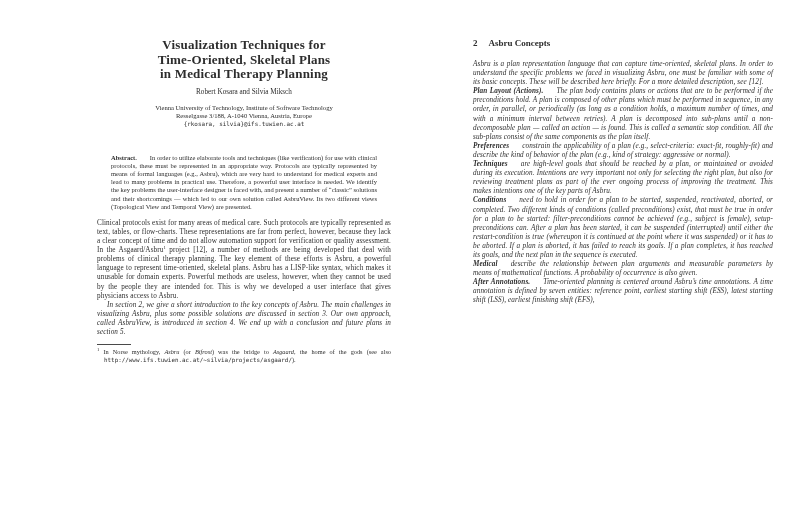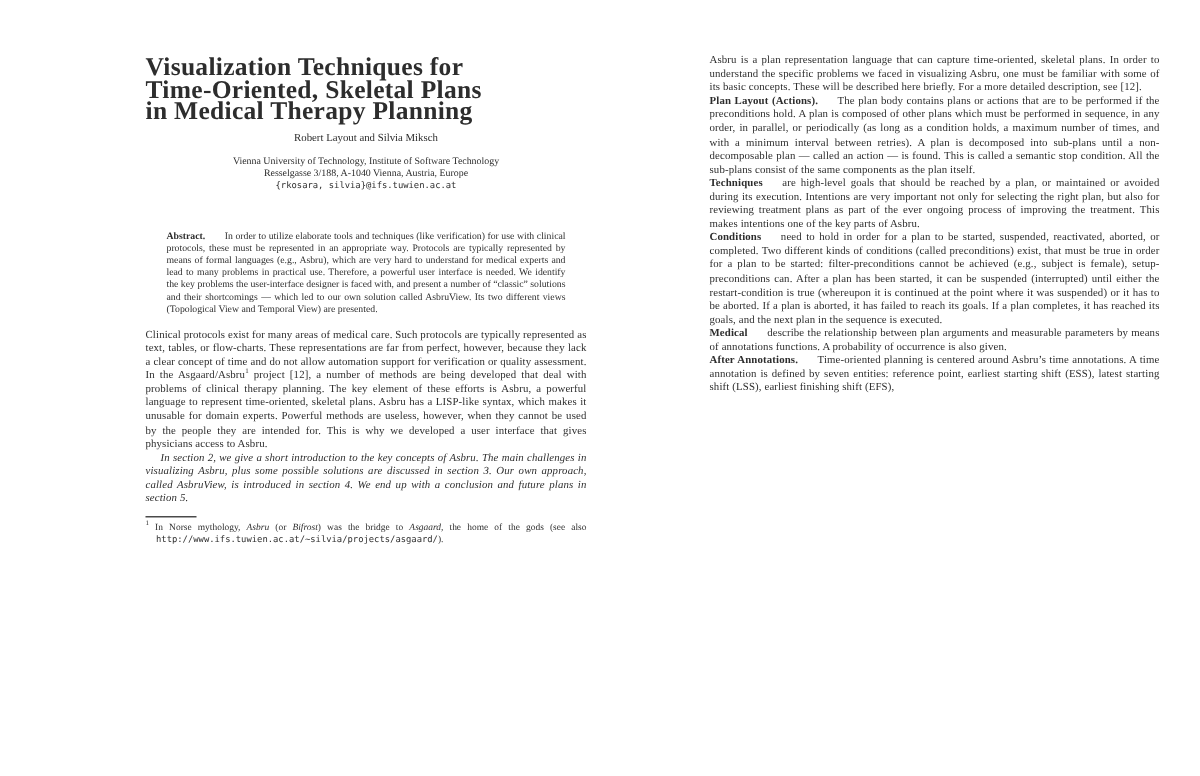--- a/index.html
+++ b/index.html
@@ -9,22 +9,22 @@
     font-family: "Liberation Serif", "DejaVu Serif", serif;
     color: #2d2d2d;
     position: relative;
     overflow: hidden;
   }
   .page { position: absolute; top: 36px; }
   #page-left  { left: 97px;  width: 294px; }
   #page-right { left: 473px; width: 300px; }
 
   .paper-title {
-    font-weight: bold; font-size: 17px; line-height: 14.5px;
-    text-align: left; white-space: pre-line;
+    font-weight: bold; font-size: 13px; line-height: 14.5px;
+    text-align: center; white-space: pre-line;
     margin: 2px 0 6px 0; letter-spacing: 0.2px;
   }
   .authors { font-size: 7.2px; text-align: center; margin: 0 0 8px 0; }
   .affiliation { font-size: 6.6px; line-height: 8px; text-align: center; }
   .email-line {
     font-family: "DejaVu Sans Mono", "Liberation Mono", monospace;
     font-size: 5.9px; letter-spacing: 0;
   }
   .abstract {
     margin: 26px 14px 0 14px;
@@ -51,47 +51,51 @@
     text-align: justify;
     padding-left: 7px; text-indent: -7px;
   }
   .mono {
     font-family: "DejaVu Sans Mono", "Liberation Mono", monospace;
     font-size: 5.9px;
   }
   .rp { margin: 0 0 12px 0; }
   .rp:last-child { margin-bottom: 0; }
   #page-right .section-heading { margin: 2px 0 12px 0; }
-  #page-right .body-p { margin: 0; }
+  #page-right .body-p { margin: 0; font-style: italic; }
 </style>
 </head>
 <body>
 
 <div class="page" id="page-left">
   <div class="paper-title">Visualization Techniques for
 Time-Oriented, Skeletal Plans
 in Medical Therapy Planning</div>
-  <div class="authors">Robert Layout and Silvia Miksch</div>
+  <div class="authors">Robert Kosara and Silvia Miksch</div>
   <div class="affiliation">
     <div>Vienna University of Technology, Institute of Software Technology</div>
     <div>Resselgasse 3/188, A-1040 Vienna, Austria, Europe</div>
     <div class="email-line">{rkosara, silvia}@ifs.tuwien.ac.at</div>
   </div>
   <div class="abstract">
     <b class="lead">Abstract.</b><span>In order to utilize elaborate tools and techniques (like verification) for use with clinical protocols, these must be represented in an appropriate way. Protocols are typically represented by means of formal languages (e.g., Asbru), which are very hard to understand for medical experts and lead to many problems in practical use. Therefore, a powerful user interface is needed. We identify the key problems the user-interface designer is faced with, and present a number of “classic” solutions and their shortcomings — which led to our own solution called AsbruView. Its two different views (Topological View and Temporal View) are presented.</span>
   </div>
   <p class="body-p"><span>Clinical protocols exist for many areas of medical care. Such protocols are typically represented as text, tables, or flow-charts. These representations are far from perfect, however, because they lack a clear concept of time and do not allow automation support for verification or quality assessment. In the Asgaard/Asbru</span><sup class="fn-mark">1</sup><span> project [12], a number of methods are being developed that deal with problems of clinical therapy planning. The key element of these efforts is Asbru, a powerful language to represent time-oriented, skeletal plans. Asbru has a LISP-like syntax, which makes it unusable for domain experts. Powerful methods are useless, however, when they cannot be used by the people they are intended for. This is why we developed a user interface that gives physicians access to Asbru.</span></p>
   <p class="body-p first-line-indent">In section 2, we give a short introduction to the key concepts of Asbru. The main challenges in visualizing Asbru, plus some possible solutions are discussed in section 3. Our own approach, called AsbruView, is introduced in section 4. We end up with a conclusion and future plans in section 5.</p>
   <div class="footnote-rule"></div>
   <div class="footnote">
     <sup class="fn-mark">1</sup>
     <span>In Norse mythology, </span><i>Asbru</i><span> (or </span><i>Bifrost</i><span>) was the bridge to </span><i>Asgaard</i><span>, the home of the gods (see also </span><span class="mono">http://www.ifs.tuwien.ac.at/~silvia/projects/asgaard/</span><span>).</span>
   </div>
 </div>
 
 <div class="page" id="page-right">
+  <div class="section-heading">
+    <span class="sec-num">2</span><span>Asbru Concepts</span>
+  </div>
   <p class="body-p rp">Asbru is a plan representation language that can capture time-oriented, skeletal plans. In order to understand the specific problems we faced in visualizing Asbru, one must be familiar with some of its basic concepts. These will be described here briefly. For a more detailed description, see [12].</p>
   <p class="body-p rp"><b class="lead">Plan Layout (Actions).</b><span>The plan body contains plans or actions that are to be performed if the preconditions hold. A plan is composed of other plans which must be performed in sequence, in any order, in parallel, or periodically (as long as a condition holds, a maximum number of times, and with a minimum interval between retries). A plan is decomposed into sub-plans until a non-decomposable plan — called an action — is found. This is called a semantic stop condition. All the sub-plans consist of the same components as the plan itself.</span></p>
+  <p class="body-p rp"><b class="lead">Preferences</b><span>constrain the applicability of a plan (e.g., select-criteria: exact-fit, roughly-fit) and describe the kind of behavior of the plan (e.g., kind of strategy: aggressive or normal).</span></p>
   <p class="body-p rp"><b class="lead">Techniques</b><span>are high-level goals that should be reached by a plan, or maintained or avoided during its execution. Intentions are very important not only for selecting the right plan, but also for reviewing treatment plans as part of the ever ongoing process of improving the treatment. This makes intentions one of the key parts of Asbru.</span></p>
   <p class="body-p rp"><b class="lead">Conditions</b><span>need to hold in order for a plan to be started, suspended, reactivated, aborted, or completed. Two different kinds of conditions (called preconditions) exist, that must be true in order for a plan to be started: filter-preconditions cannot be achieved (e.g., subject is female), setup-preconditions can. After a plan has been started, it can be suspended (interrupted) until either the restart-condition is true (whereupon it is continued at the point where it was suspended) or it has to be aborted. If a plan is aborted, it has failed to reach its goals. If a plan completes, it has reached its goals, and the next plan in the sequence is executed.</span></p>
-  <p class="body-p rp"><b class="lead">Medical</b><span>describe the relationship between plan arguments and measurable parameters by means of annotations functions. A probability of occurrence is also given.</span></p>
+  <p class="body-p rp"><b class="lead">Medical</b><span>describe the relationship between plan arguments and measurable parameters by means of mathematical functions. A probability of occurrence is also given.</span></p>
   <p class="body-p rp"><b class="lead">After Annotations.</b><span>Time-oriented planning is centered around Asbru’s time annotations. A time annotation is defined by seven entities: reference point, earliest starting shift (ESS), latest starting shift (LSS), earliest finishing shift (EFS),</span></p>
 </div>
 
 </body></html>

